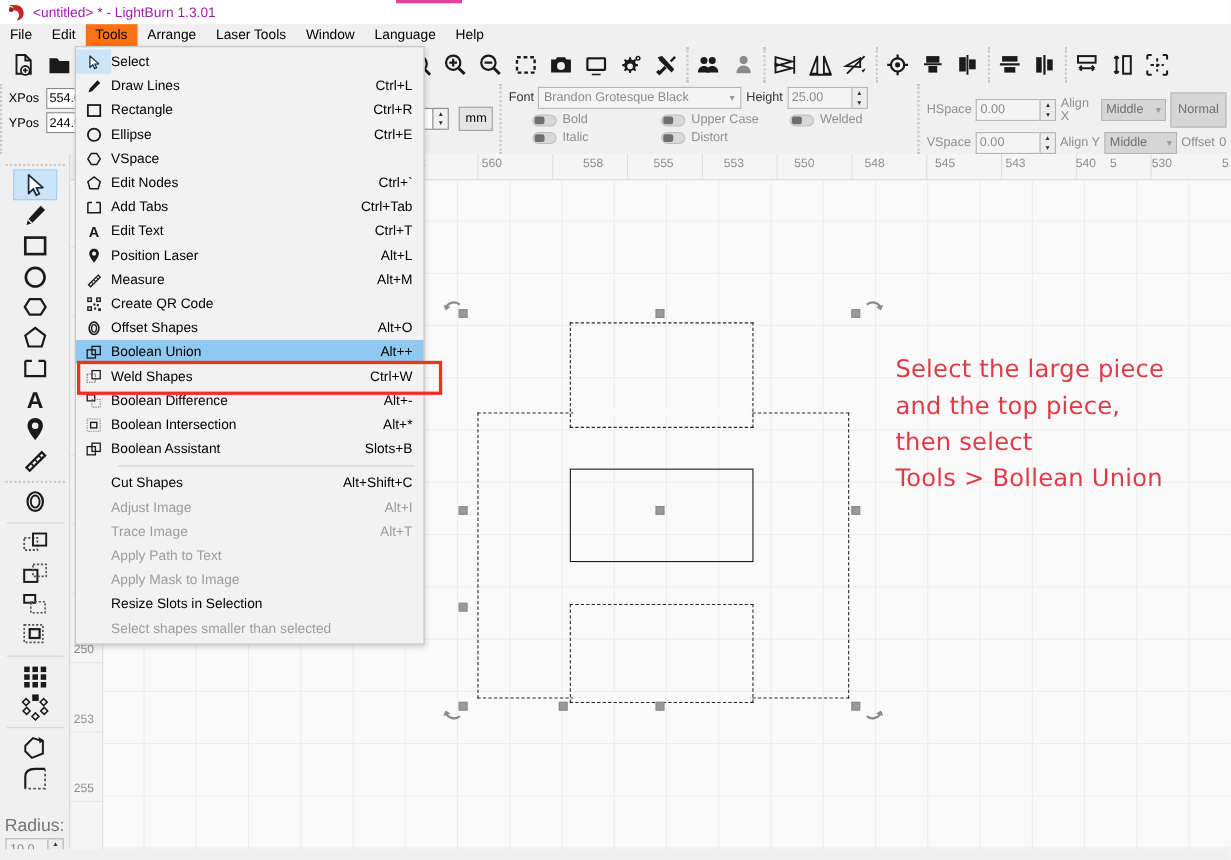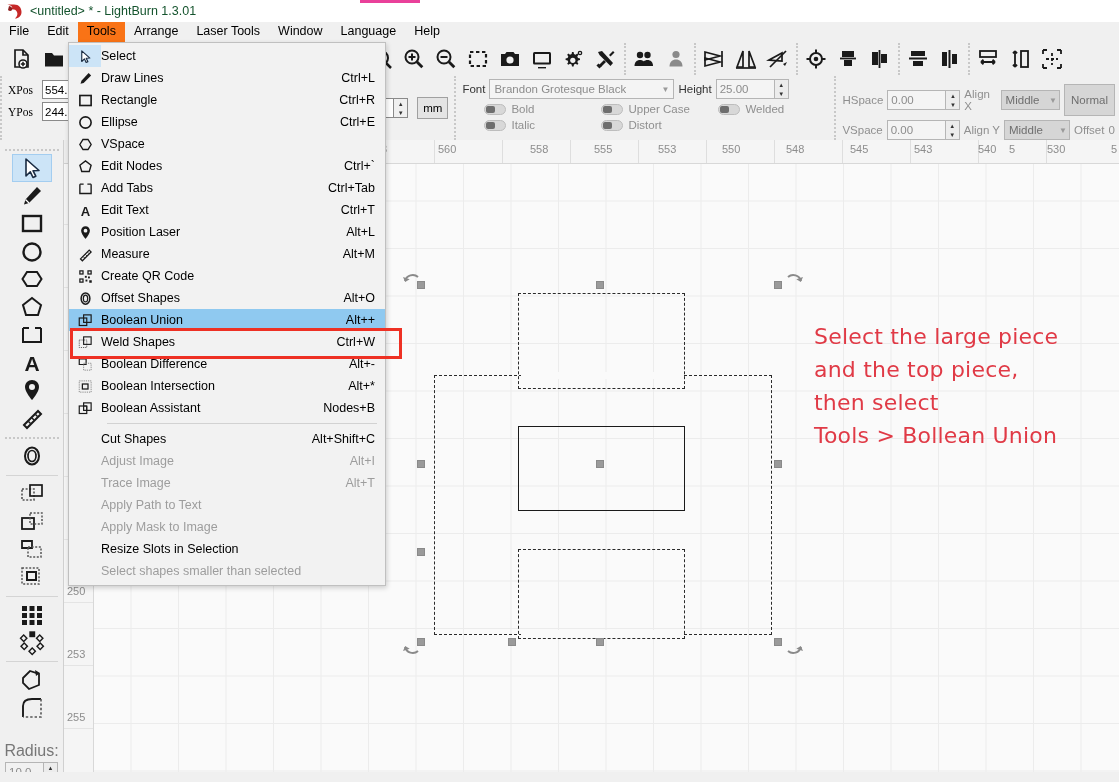--- a/index.html
+++ b/index.html
@@ -27,21 +27,21 @@
     position: absolute; left: 360px; top: 0; width: 60px; height: 3px;
     background: #e9409a;
   }
   .app-icon {
     width: 17px; height: 17px; margin-right: 7px;
     flex: 0 0 auto;
     position: relative;
   }
   .app-icon svg { display:block; }
   .title-text {
-    font-size: 12.5px; color: #14532d; white-space: nowrap;
+    font-size: 12.5px; color: #a21caf; white-space: nowrap;
   }
 
   
   .menubar {
     position: absolute; left: 0; top: 22px; width: 1119px; height: 20px;
     background: #f0f0f0;
     display: flex; align-items: center;
     font-size: 12.5px;
   }
   .menu-item {
@@ -78,21 +78,21 @@
     display: flex; align-items: stretch;
     font-size: 11.5px; color: #000;
   }
   .pos-block {
     border-left: 2px dotted #c8c8c8;
     padding: 4px 4px 0 6px;
     display: flex; flex-direction: column; gap: 3px;
     width: 110px;
   }
   .pos-row { display: flex; align-items: center; gap: 4px; }
-  .pos-label { width: 30px; font-size: 11.5px; font-family: Liberation Serif, serif; }
+  .pos-label { width: 30px; font-size: 11.5px; }
   .pos-input {
     width: 62px; height: 19px; border: 1px solid #8a8a8a;
     background: #fff; font-size: 11.5px; padding: 0 2px;
     font-family: "Liberation Sans", sans-serif;
     color: #000;
   }
   .anchor-block {
     border-left: 2px dotted #c8c8c8;
     display: flex; align-items: center;
     padding: 0 6px;
@@ -1057,21 +1057,21 @@
     </div>
     <div class="dd-item">
       <div class="dd-icon">
         <svg width="15" height="15" viewBox="0 0 24 24">
             <rect x="2" y="8" width="12" height="12" fill="none" stroke="#1a1a1a" stroke-width="1.9"></rect>
             <rect x="9" y="3" width="12" height="12" fill="none" stroke="#1a1a1a" stroke-width="1.9"></rect>
             <path d="M9 8 h5 v7" fill="none" stroke="#1a1a1a" stroke-width="1.5"></path>
           </svg>
       </div>
       <div class="dd-label">Boolean Assistant</div>
-      <div class="dd-short">Nodes+B</div>
+      <div class="dd-short">Slots+B</div>
     </div>
 
     <div class="dd-sep"></div>
 
     <div class="dd-item">
       <div class="dd-icon"></div>
       <div class="dd-label">Cut Shapes</div>
       <div class="dd-short">Alt+Shift+C</div>
     </div>
     <div class="dd-item">

